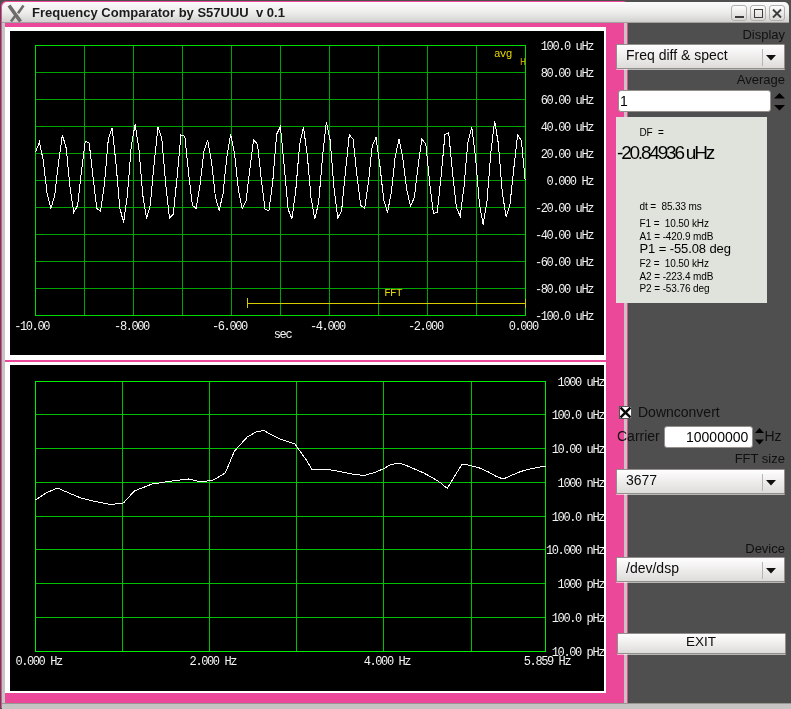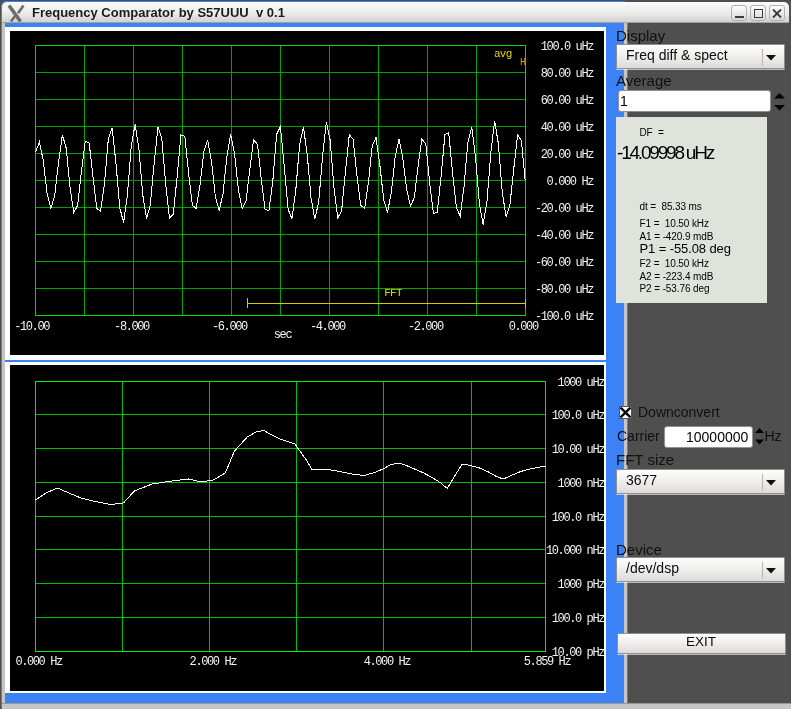--- a/index.html
+++ b/index.html
@@ -1,24 +1,24 @@
 <!DOCTYPE html>
 <html><head><meta charset="utf-8"><title>Frequency Comparator</title><style>
 *{margin:0;padding:0;box-sizing:border-box}
 html,body{width:791px;height:709px;overflow:hidden}
 body{font-family:"Liberation Sans",sans-serif;background:#4f4f4f}
-#win{position:relative;width:629px;height:709px;background:#3b82f6;border:1px solid #4e4e4e;border-radius:6px 6px 0 0;will-change:transform}
+#win{position:relative;width:629px;height:709px;background:#ec4899;border:1px solid #4e4e4e;border-radius:6px 6px 0 0;will-change:transform}
 .abs{position:absolute}
 #tbar{left:1px;top:1px;width:787px;height:21px;background:linear-gradient(#fbfbfb,#ececeb 55%,#d2d1cf);border-bottom:1px solid #a4a2a0;border-radius:5px 5px 0 0}
 #title{left:31px;top:4px;font-size:13px;font-weight:bold;color:#1b1b1b;white-space:pre}
 .wbtn{top:4px;width:16px;height:16px;border:1px solid #b3b1ae;border-radius:3px;background:linear-gradient(#fdfdfd,#d8d7d5)}
 .lborder{left:1px;top:22px;width:3px;height:681px;background:#c6c5c3}
 .rborder{right:1px;top:22px;width:3px;height:681px;background:#c6c5c3}
 .bborder{left:1px;top:702px;width:789px;height:6px;background:#c6c5c3;border-top:1px solid #999792}
-.lab{font-size:15px;color:#101010;width:169px;text-align:left;left:615px}
+.lab{font-size:13px;color:#101010;width:169px;text-align:right;left:615px}
 .combo{border:1px solid #928f8b;border-radius:1px;background:linear-gradient(#fefefe,#f2f1f0 40%,#dddcda);box-shadow:0 1px 0 rgba(255,255,255,.6)}
 .ctext{position:absolute;left:9px;top:calc(50% - 1.5px);transform:translateY(-50%);font-size:14px;color:#0c0c0c}
 .csep{position:absolute;right:21px;top:4px;width:1px;background:#b8b6b3}
 .tinput{background:#ffffff;border:1px solid #948f89;border-radius:3px;font-size:14px;color:#000;padding-left:5px;display:flex;align-items:center}
 .mono{font-family:Liberation Sans, sans-serif;color:#000;white-space:pre}
 #infobox{left:615px;top:116px;width:151px;height:186px;background:#dfe3db}
 </style></head><body>
 <div id="win">
 <div id="tbar" class="abs"></div>
 <svg class="abs" style="left:5.5px;top:3px" width="20" height="19">
@@ -146,21 +146,21 @@
       </svg>
     </div>
 <div class="lab abs" style="top:70.5px">Average</div>
 <div class="tinput abs" style="left:617px;top:89px;width:153px;height:22px;padding-left:1px">1</div>
 <svg class="abs" style="left:773px;top:92px" width="11" height="18">
       <path d="M5.5 0 L11 5.5 L0 5.5 Z" fill="#000"></path>
       <path d="M0 12 L11 12 L5.5 17.5 Z" fill="#000"></path>
     </svg>
 <div id="infobox" class="abs">
 <div class="mono abs" style="left:23.5px;top:9.5px;font-size:10px;letter-spacing:-0.1px">DF  =</div>
-<div class="mono abs" style="left:1px;top:24.5px;font-size:19px;letter-spacing:-2.2px">-14.09998 uHz</div>
+<div class="mono abs" style="left:1px;top:24.5px;font-size:19px;letter-spacing:-2.2px">-20.84936 uHz</div>
 <div class="mono abs" style="left:23.5px;top:84px;font-size:10px;letter-spacing:-0.1px">dt =  85.33 ms</div>
 <div class="mono abs" style="left:23.5px;top:101px;font-size:10px;letter-spacing:-0.1px">F1 =  10.50 kHz</div>
 <div class="mono abs" style="left:23.5px;top:113.5px;font-size:10px;letter-spacing:-0.1px">A1 = -420.9 mdB</div>
 <div class="mono abs" style="left:23.5px;top:124px;font-size:13px;letter-spacing:-0.1px">P1 = -55.08 deg</div>
 <div class="mono abs" style="left:23.5px;top:141px;font-size:10px;letter-spacing:-0.1px">F2 =  10.50 kHz</div>
 <div class="mono abs" style="left:23.5px;top:153.5px;font-size:10px;letter-spacing:-0.1px">A2 = -223.4 mdB</div>
 <div class="mono abs" style="left:23.5px;top:165.5px;font-size:10px;letter-spacing:-0.1px">P2 = -53.76 deg</div>
 </div>
 <div class="abs" style="left:618px;top:405px;width:13px;height:13px;background:#fff;border:1px solid #555">
 <svg width="11" height="11" style="display:block">

